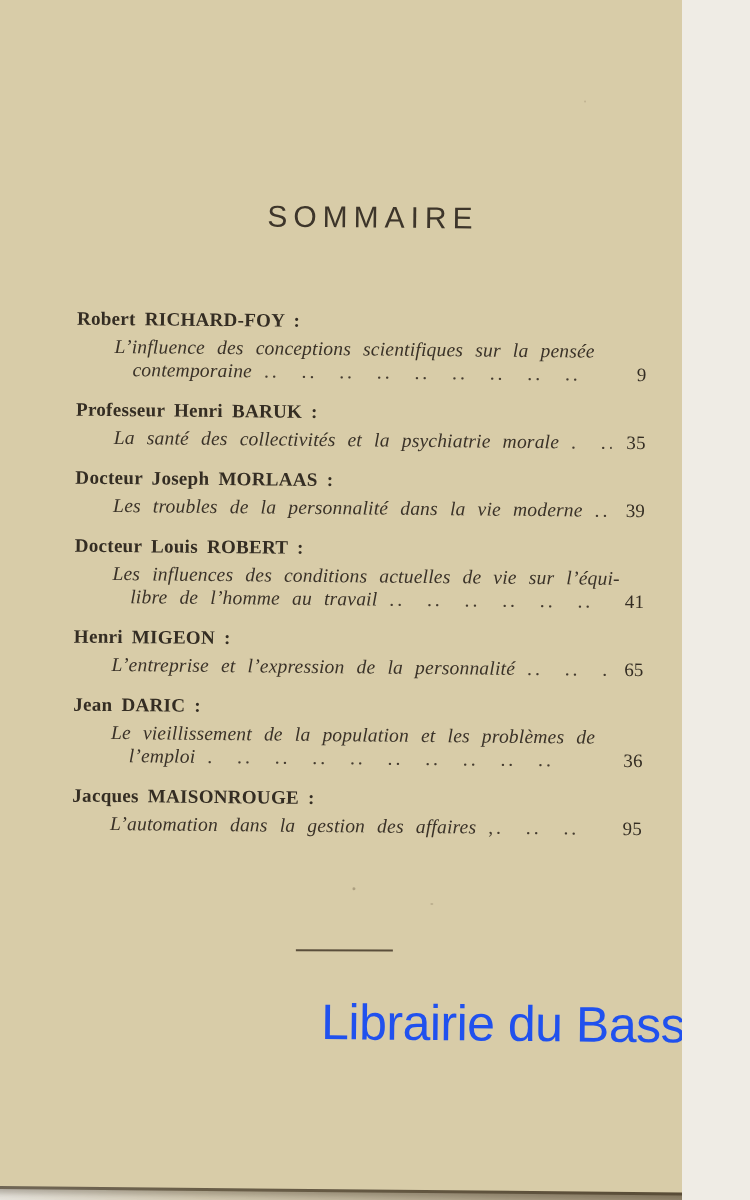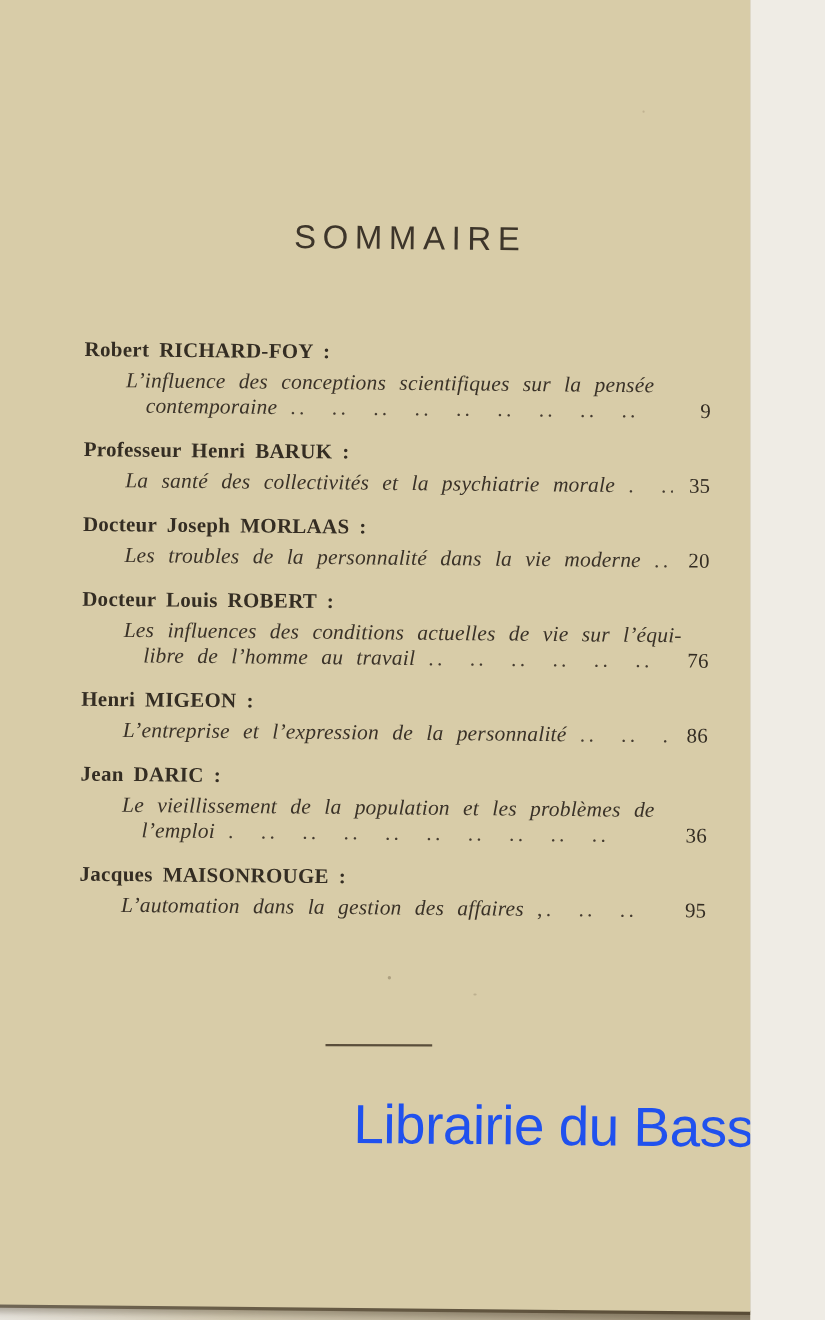--- a/index.html
+++ b/index.html
@@ -90,40 +90,40 @@
             <span class="dots">. ..</span>
             <span class="pagenum">35</span>
           </div>
         </div>
 
         <div class="entry">
           <div class="author">Docteur Joseph MORLAAS :</div>
           <div class="tline lastline">
             <span>Les troubles de la personnalité dans la vie moderne</span>
             <span class="dots">..</span>
-            <span class="pagenum">20</span>
+            <span class="pagenum">39</span>
           </div>
         </div>
 
         <div class="entry">
           <div class="author">Docteur Louis ROBERT :</div>
           <div class="tline">Les influences des conditions actuelles de vie sur l’équi-</div>
           <div class="tline wrap lastline">
             <span>libre de l’homme au travail</span>
             <span class="dots">.. .. .. .. .. ..</span>
-            <span class="pagenum">76</span>
+            <span class="pagenum">41</span>
           </div>
         </div>
 
         <div class="entry">
           <div class="author">Henri MIGEON :</div>
           <div class="tline lastline">
             <span>L’entreprise et l’expression de la personnalité</span>
             <span class="dots">.. .. ..</span>
-            <span class="pagenum">86</span>
+            <span class="pagenum">65</span>
           </div>
         </div>
 
         <div class="entry">
           <div class="author">Jean DARIC :</div>
           <div class="tline">Le vieillissement de la population et les problèmes de</div>
           <div class="tline wrap lastline">
             <span>l’emploi</span>
             <span class="dots">. .. .. .. .. .. .. .. .. ..</span>
             <span class="pagenum">36</span>

